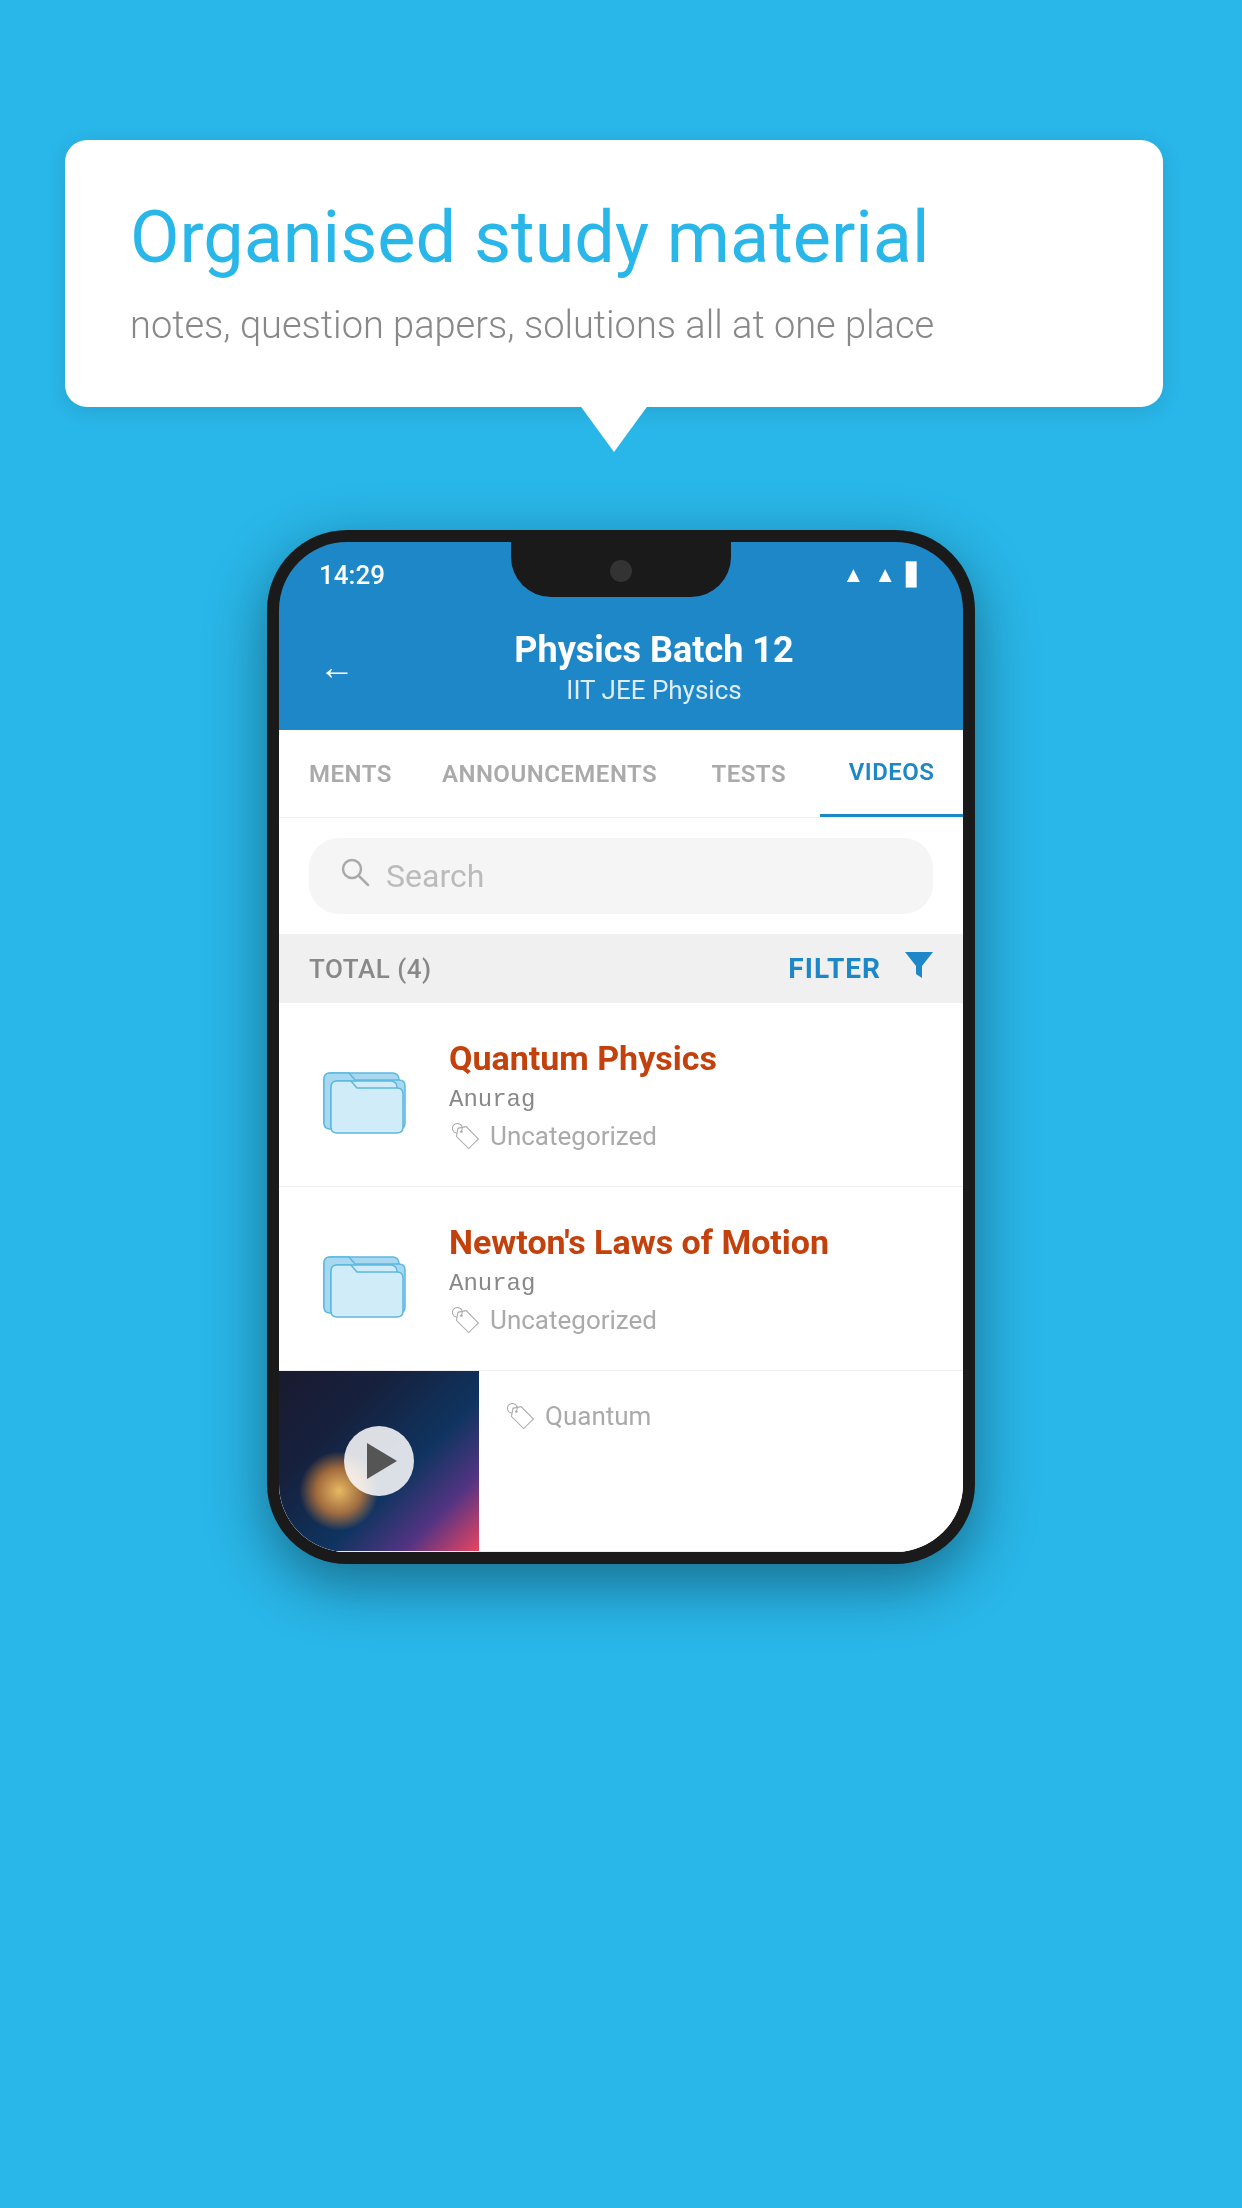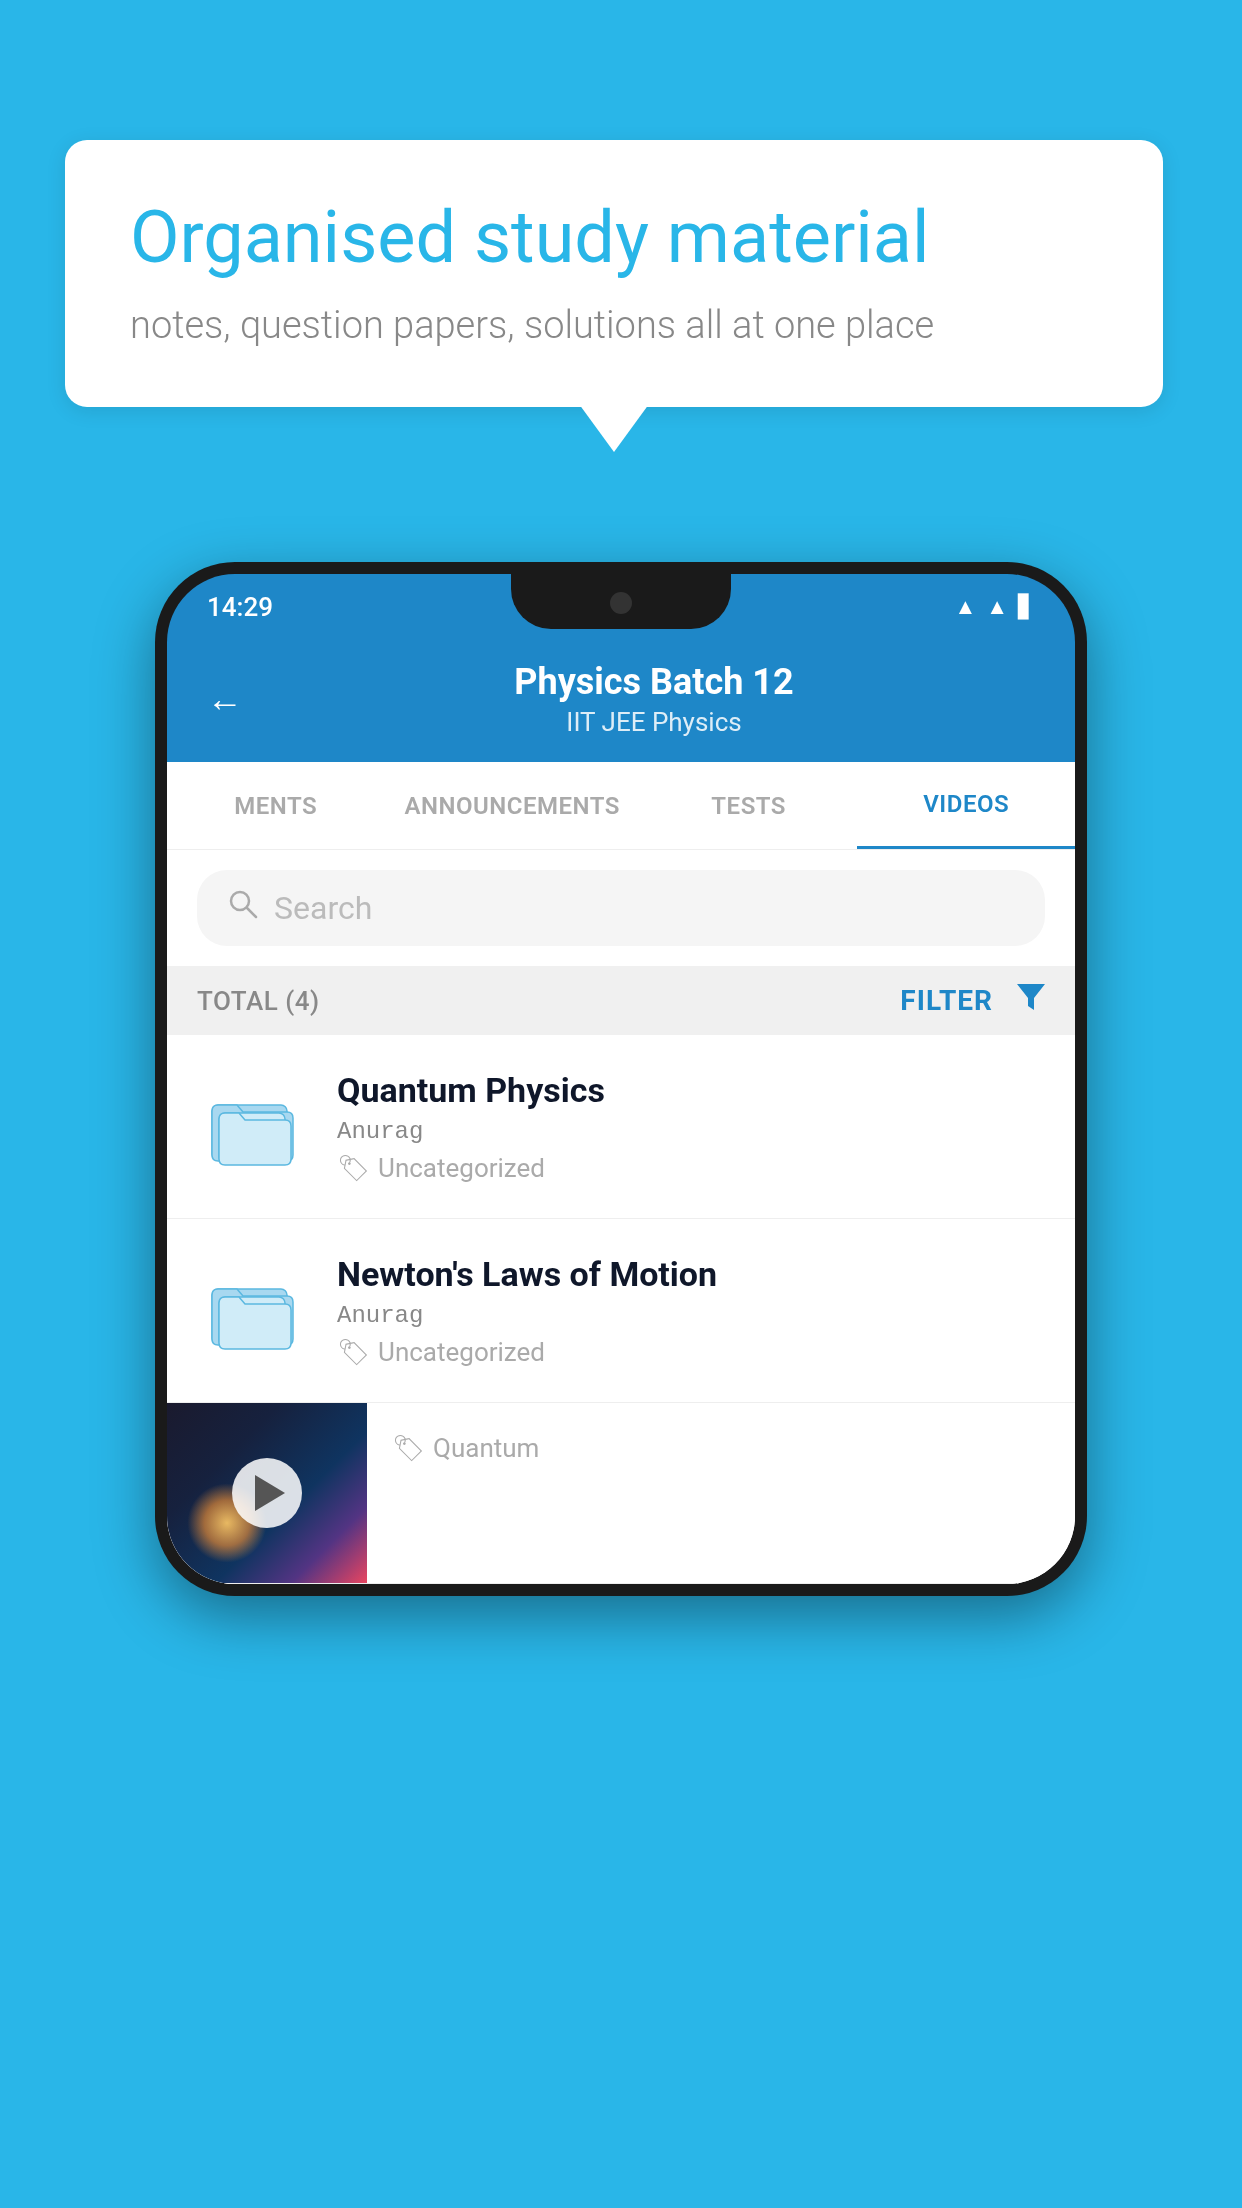--- a/index.html
+++ b/index.html
@@ -52,24 +52,24 @@
 
     .speech-bubble p {
       font-size: 38px;
       color: #888;
       font-weight: 300;
     }
 
     
     .phone-container {
       position: absolute;
-      top: 562px;
+      top: 530px;
       left: 50%;
       transform: translateX(-50%);
-      width: 932px;
+      width: 708px;
     }
 
     .phone-frame {
       background: #1a1a1a;
       border-radius: 80px;
       padding: 0;
       position: relative;
       box-shadow: 0 20px 60px rgba(0,0,0,0.4);
       overflow: hidden;
     }
@@ -264,21 +264,21 @@
       height: 80px;
     }
 
     .video-info {
       flex: 1;
     }
 
     .video-title {
       font-size: 34px;
       font-weight: 700;
-      color: #0f172a;
+      color: #c2410c;
       margin-bottom: 8px;
     }
 
     .video-author {
       font-size: 24px;
       color: #888;
       margin-bottom: 8px;
       font-family: Liberation Mono, monospace;
     }
 

